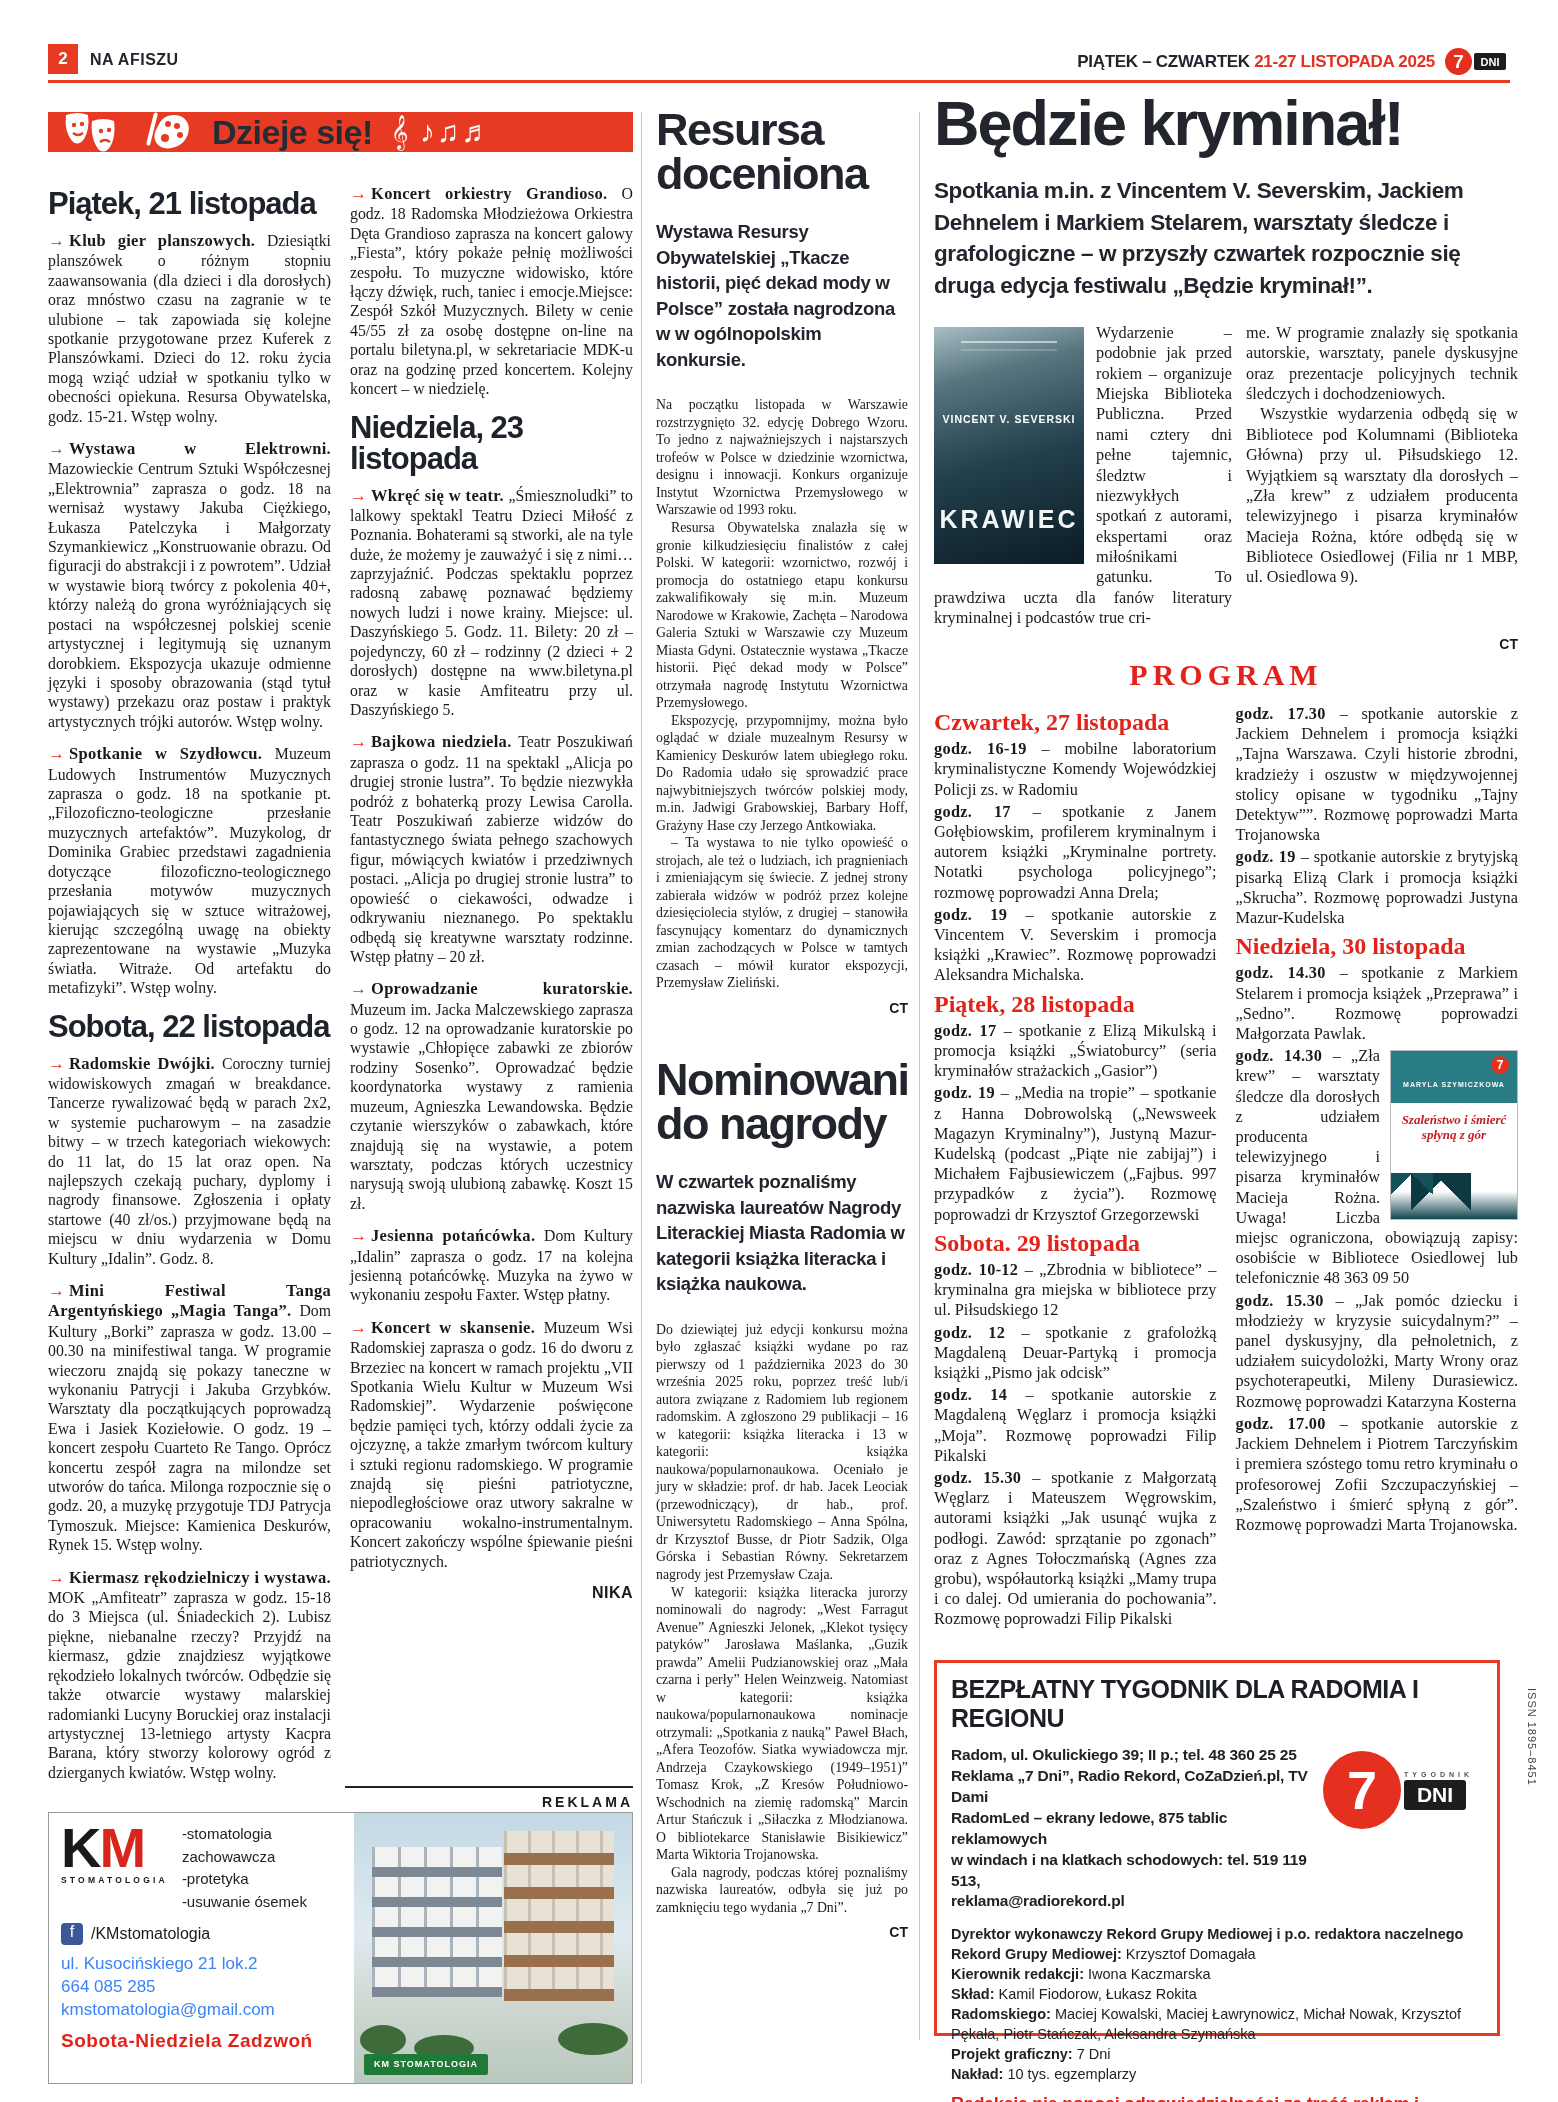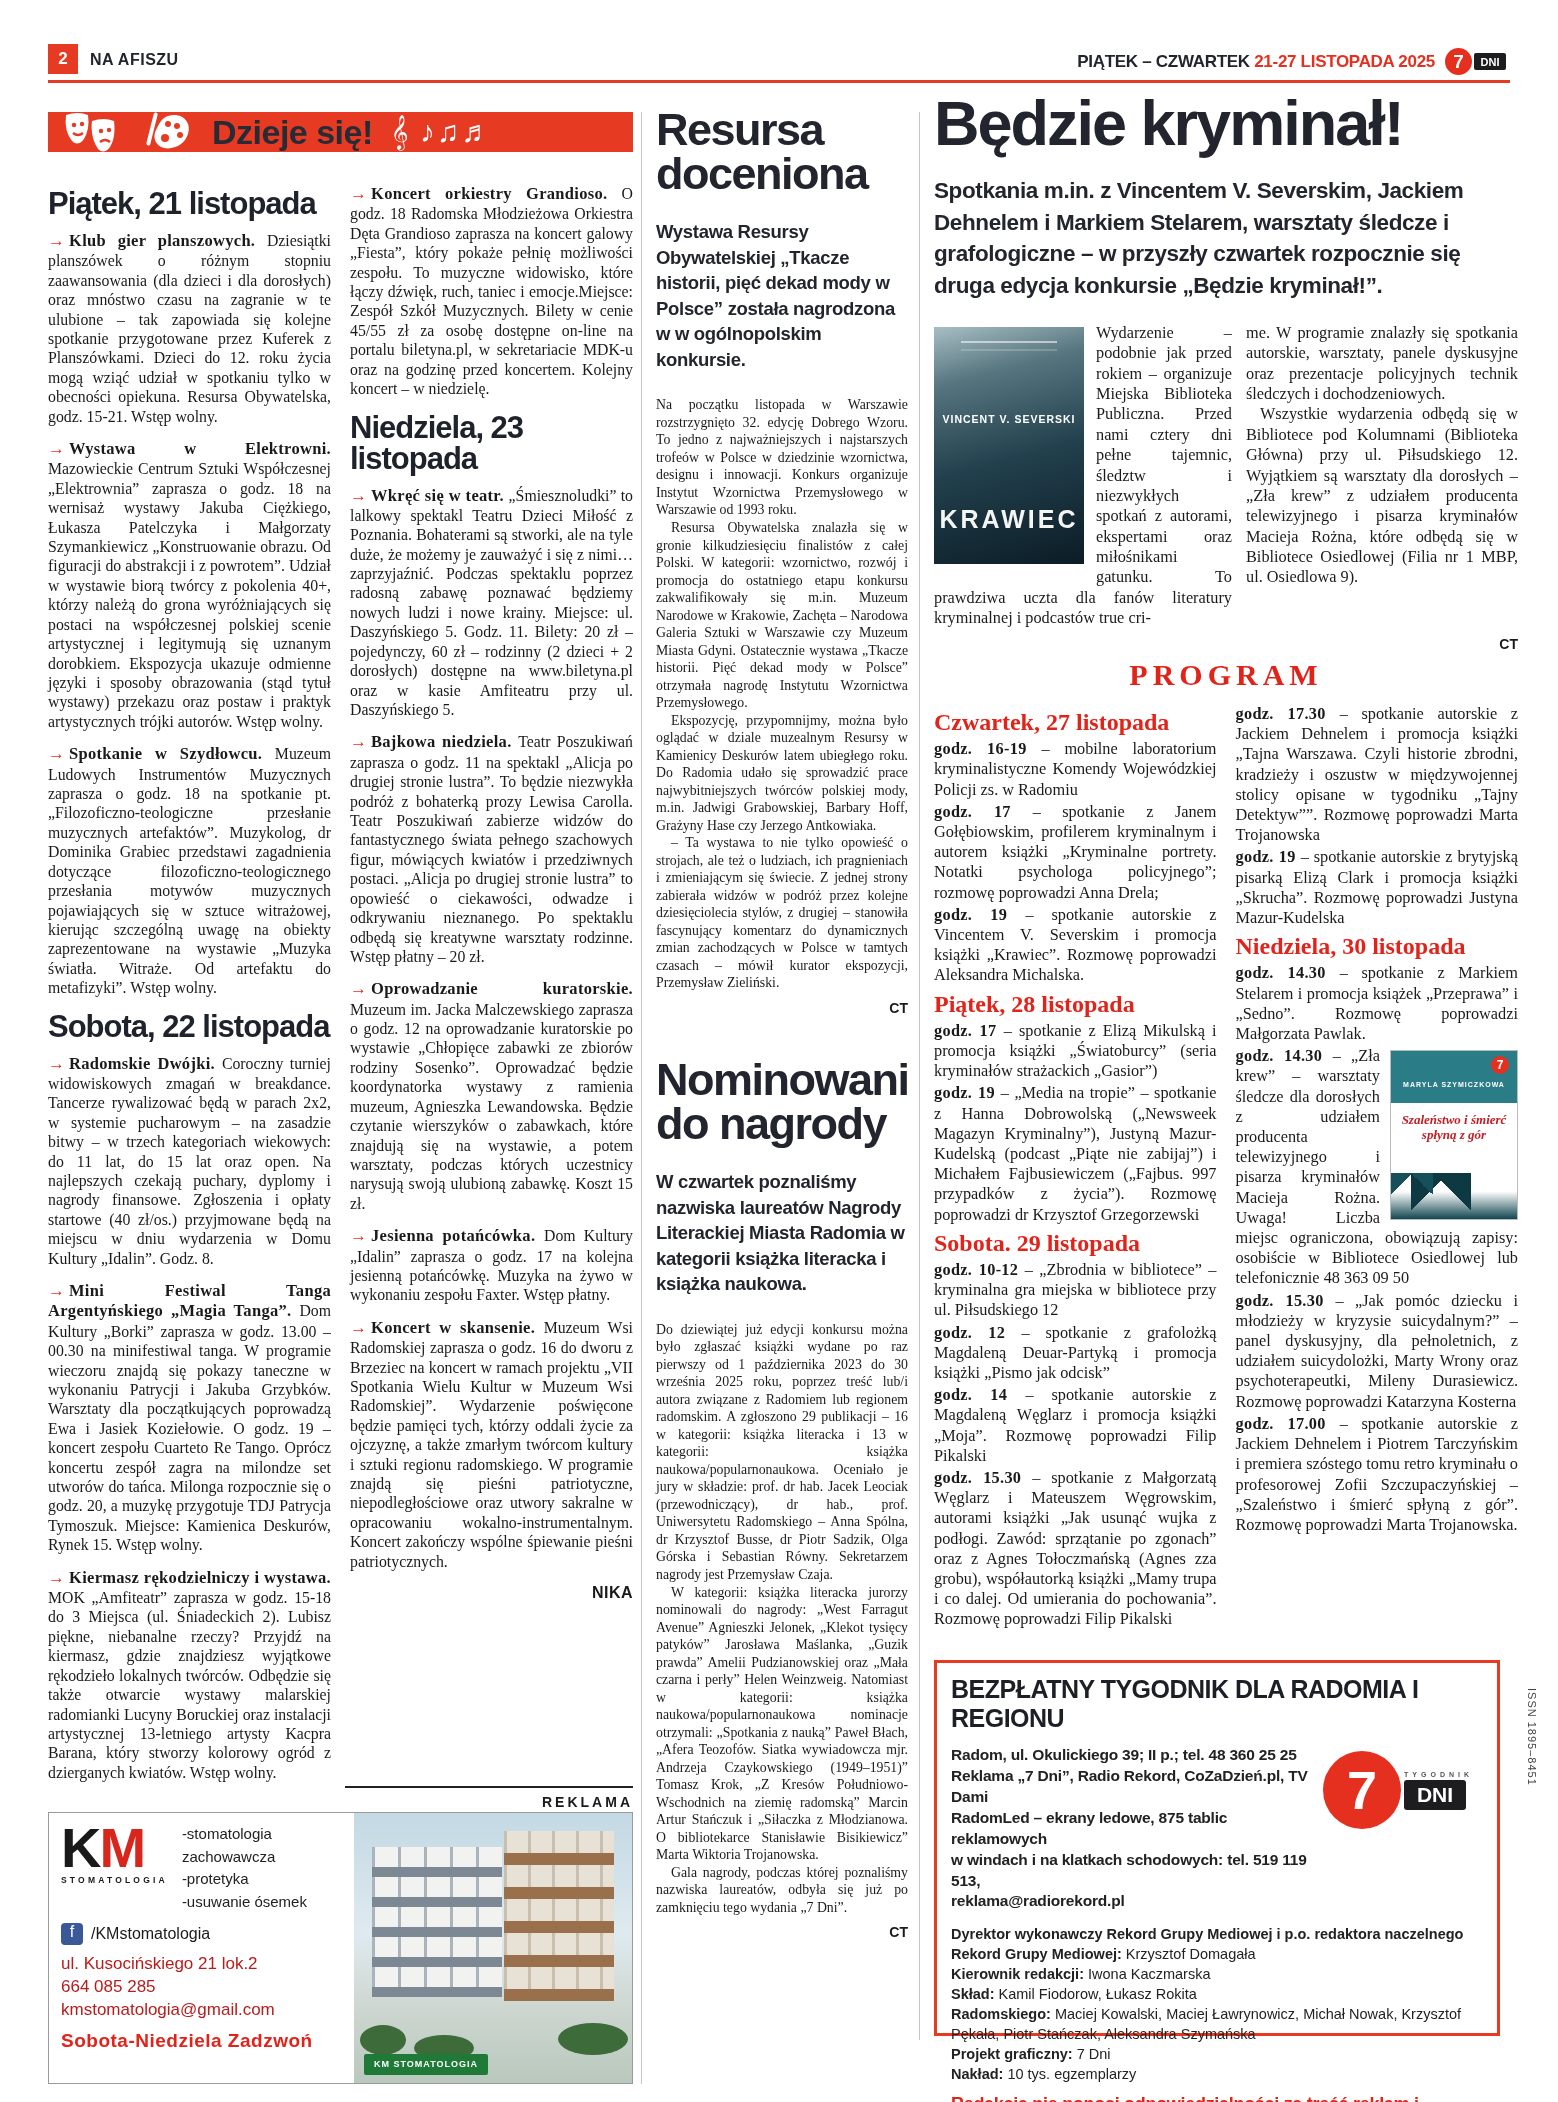--- a/index.html
+++ b/index.html
@@ -108,21 +108,21 @@
   .km-left{width:305px;padding:10px 8px 8px 12px;box-sizing:border-box;position:relative;}
   .km-toprow{display:flex;gap:14px;align-items:flex-start;}
   .km-logo .kmword{font:bold 56px/0.9 "Liberation Sans",sans-serif;letter-spacing:-2px;}
   .km-logo .k{color:#1a1a1a;} .km-logo .m{color:#d8261c;}
   .km-logo .sub{font:bold 8.5px "Liberation Sans",sans-serif;letter-spacing:3.2px;color:#1a1a1a;margin-top:2px;}
   .km-services div{font:15px/1.5 "Liberation Sans",sans-serif;color:#222;}
   .km-fb{display:flex;align-items:center;gap:8px;margin:10px 0 8px 0;}
   .fb-ic{width:22px;height:22px;background:#3b5998;border-radius:4px;color:#fff;
          font:bold 17px/22px "Liberation Serif",serif;text-align:center;}
   .km-fb span{font:16px "Liberation Sans",sans-serif;}
-  .km-addr div{font:17px/1.35 "Liberation Sans",sans-serif;color:#b91c1c;}
+  .km-addr div{font:17px/1.35 "Liberation Sans",sans-serif;color:#3b82f6;}
   .km-weekend{margin-top:8px;font:bold 19px "Liberation Sans",sans-serif;color:#e2231a;letter-spacing:.5px;}
   .km-photo{flex:1;position:relative;background:linear-gradient(180deg,#c3d9e4 0%,#dfeaf0 45%,#cfd8d2 70%,#b9c8bd 100%);overflow:hidden;}
   .bldg1{position:absolute;left:18px;top:34px;width:130px;height:150px;background:#f2f3f1;
       background-image:repeating-linear-gradient(0deg,#7c8894 0 10px,transparent 10px 30px),
                        repeating-linear-gradient(90deg,#aab4bd 0 3px,transparent 3px 26px);}
   .bldg2{position:absolute;left:150px;top:18px;width:110px;height:170px;background:#e8e2d6;
       background-image:repeating-linear-gradient(0deg,#9a6f4b 0 12px,transparent 12px 34px),
                        repeating-linear-gradient(90deg,#c9bfae 0 3px,transparent 3px 24px);}
   .bush{position:absolute;bottom:28px;border-radius:50%;background:#3e6b3a;}
   .km-sign{position:absolute;left:10px;bottom:8px;background:#1f7a38;color:#fff;
@@ -223,21 +223,21 @@
           <p>Do dziewiątej już edycji konkursu można było zgłaszać książki wydane po raz pierwszy od 1 października 2023 do 30 września 2025 roku, poprzez treść lub/i autora związane z Radomiem lub regionem radomskim. A zgłoszono 29 publikacji – 16 w kategorii: książka literacka i 13 w kategorii: książka naukowa/popularnonaukowa. Oceniało je jury w składzie: prof. dr hab. Jacek Leociak (przewodniczący), dr hab., prof. Uniwersytetu Radomskiego – Anna Spólna, dr Krzysztof Busse, dr Piotr Sadzik, Olga Górska i Sebastian Równy. Sekretarzem nagrody jest Przemysław Czaja.</p>
           <p>W kategorii: książka literacka jurorzy nominowali do nagrody: „West Farragut Avenue” Agnieszki Jelonek, „Klekot tysięcy patyków” Jarosława Maślanka, „Guzik prawda” Amelii Pudzianowskiej oraz „Mała czarna i perły” Helen Weinzweig. Natomiast w kategorii: książka naukowa/popularnonaukowa nominacje otrzymali: „Spotkania z nauką” Paweł Błach, „Afera Teozofów. Siatka wywiadowcza mjr. Andrzeja Czaykowskiego (1949–1951)” Tomasz Krok, „Z Kresów Południowo-Wschodnich na ziemię radomską” Marcin Artur Stańczuk i „Siłaczka z Młodzianowa. O bibliotekarce Stanisławie Bisikiewicz” Marta Wiktoria Trojanowska.</p>
           <p>Gala nagrody, podczas której poznaliśmy nazwiska laureatów, odbyła się już po zamknięciu tego wydania „7 Dni”.</p>
         </div>
       <div class="byline">CT</div>
     </article>
   </div>
 
   <section class="kry">
     <h1 class="kry-head">Będzie kryminał!</h1>
-    <p class="kry-lead">Spotkania m.in. z Vincentem V. Severskim, Jackiem Dehnelem i Markiem Stelarem, warsztaty śledcze i grafologiczne – w przyszły czwartek rozpocznie się druga edycja konkursie „Będzie kryminał!”.</p>
+    <p class="kry-lead">Spotkania m.in. z Vincentem V. Severskim, Jackiem Dehnelem i Markiem Stelarem, warsztaty śledcze i grafologiczne – w przyszły czwartek rozpocznie się druga edycja festiwalu „Będzie kryminał!”.</p>
     <div class="kry-cols">
       <div class="kry-left">
         <div class="cover-krawiec">
           <i class="bar" style="top:14px"></i>
             <i class="bar" style="top:22px;opacity:.35"></i>
           <div class="ck-author">VINCENT V. SEVERSKI</div>
           <div class="ck-title">KRAWIEC</div>
         </div>
         <span>Wydarzenie – podobnie jak przed rokiem – organizuje Miejska Biblioteka Publiczna. Przed nami cztery dni pełne tajemnic, śledztw i niezwykłych spotkań z autorami, ekspertami oraz miłośnikami gatunku. To prawdziwa uczta dla fanów literatury kryminalnej i podcastów true cri-</span>
       </div>

